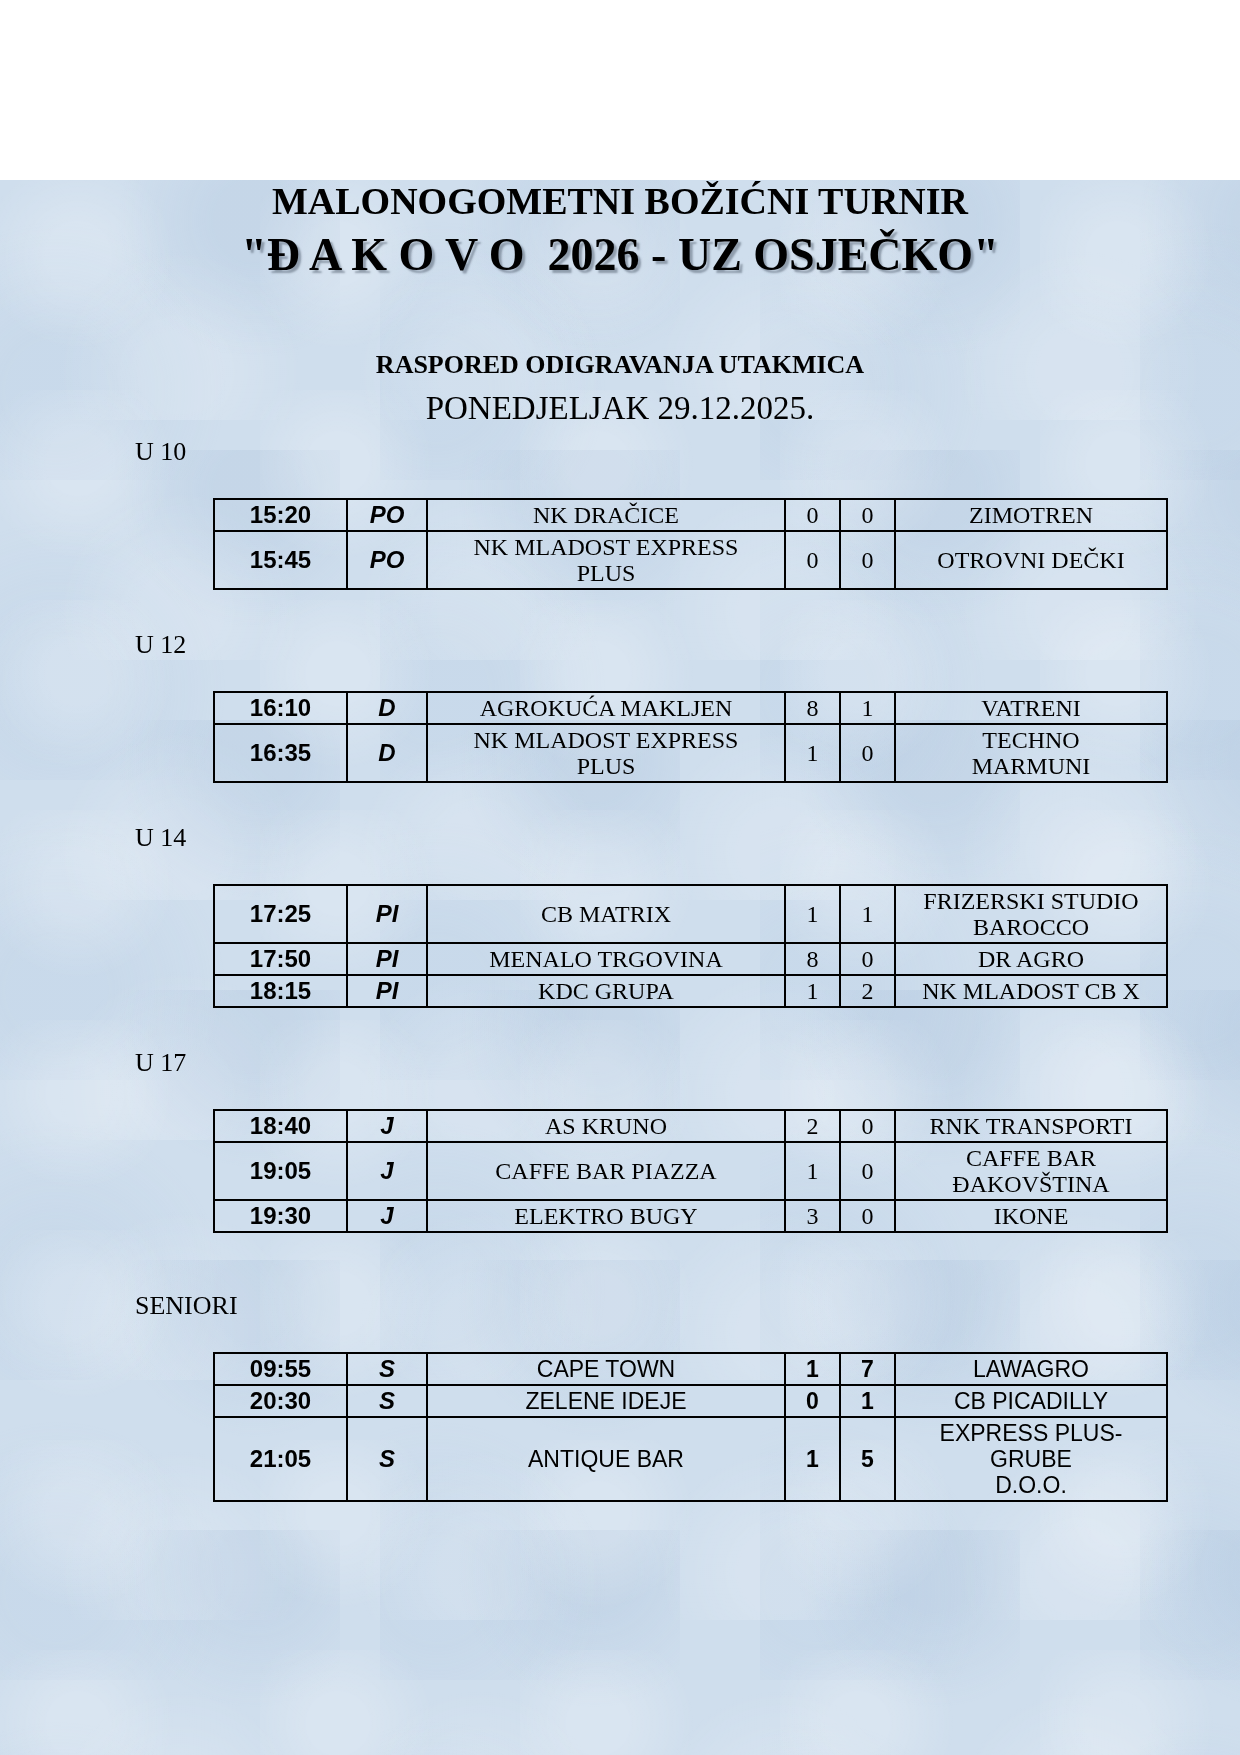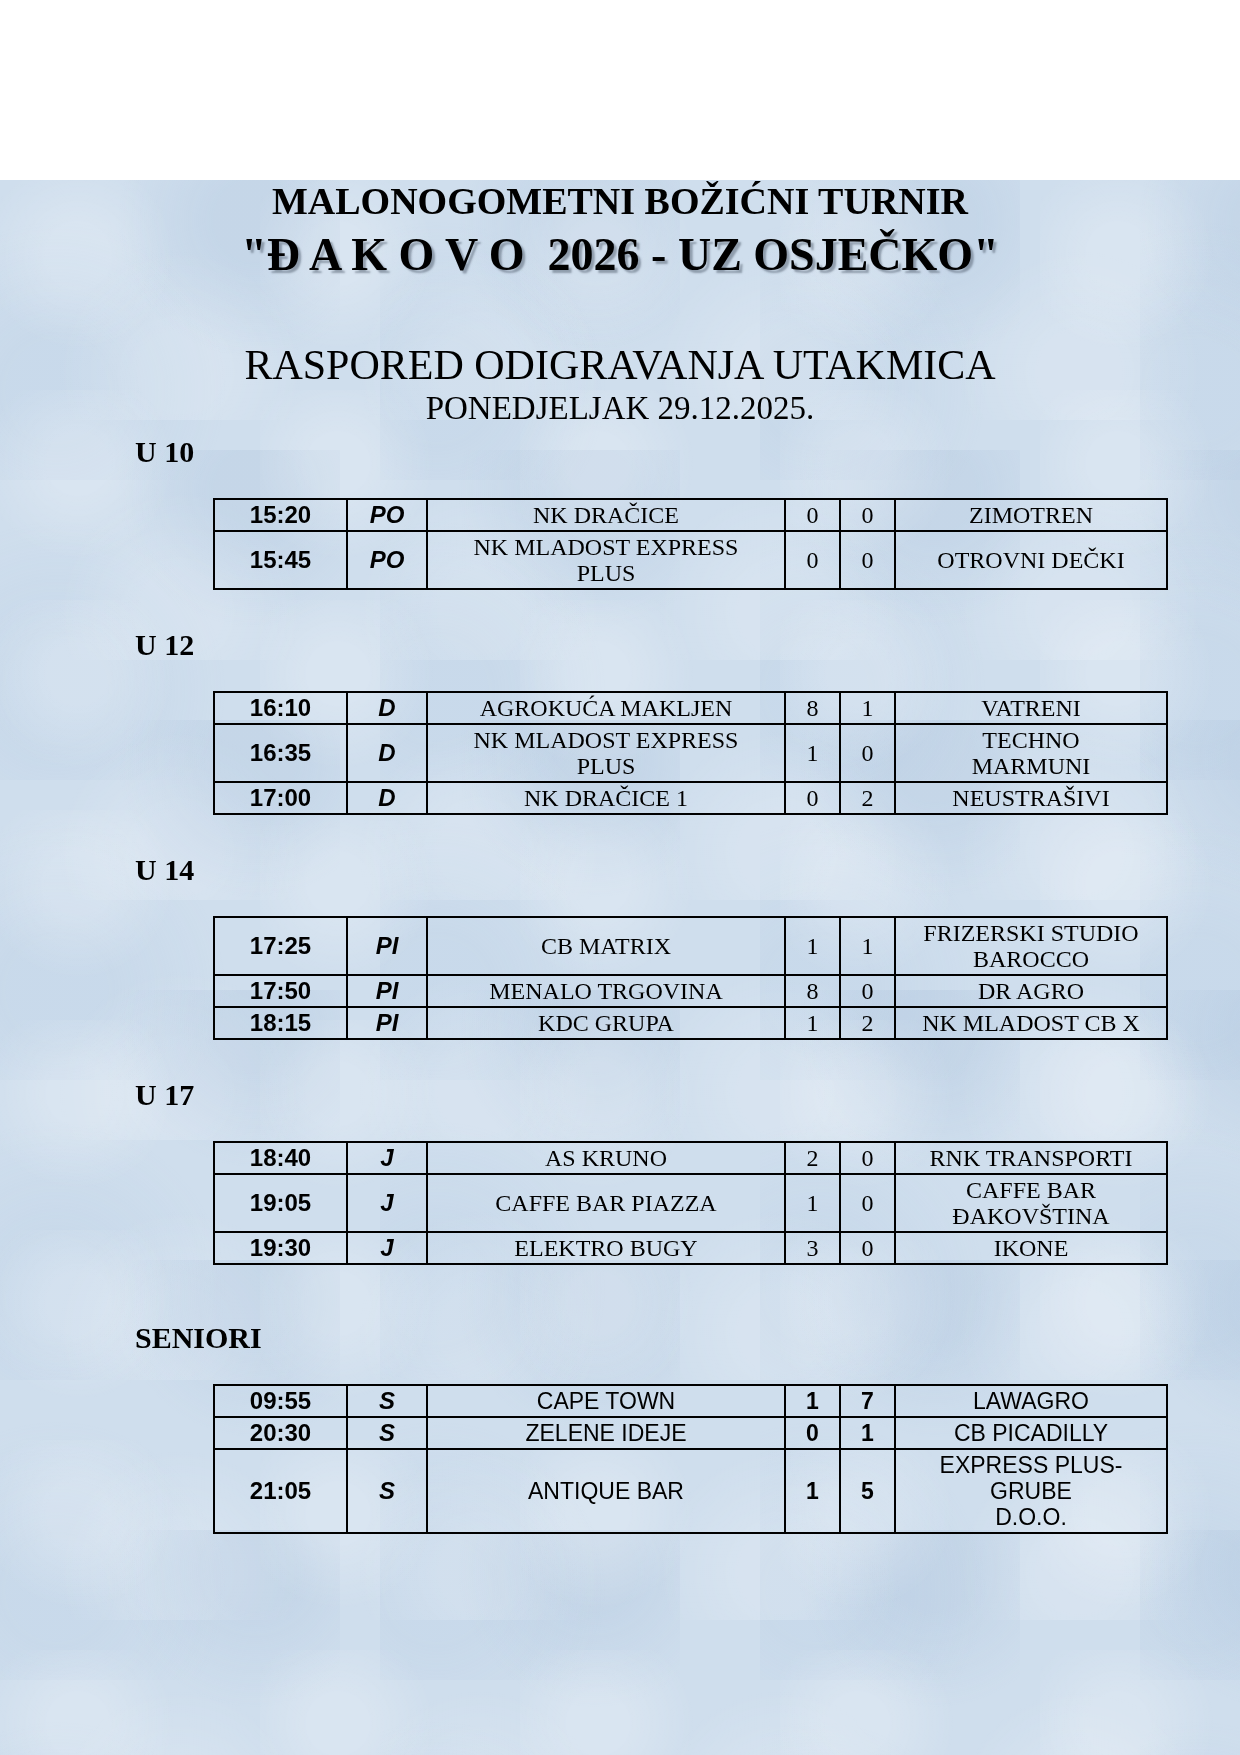--- a/index.html
+++ b/index.html
@@ -25,26 +25,26 @@
     margin:180px 0 0 0;
     font-size:38px;line-height:42px;font-weight:bold;
     letter-spacing:0px;
   }
   .t2{
     margin:6px 0 0 0;
     font-size:46px;line-height:54px;font-weight:bold;
     white-space:pre;
     text-shadow:3px 3px 2px rgba(90,102,118,.55);
   }
-  .sub1{margin:64px 0 0 0;font-size:42px;line-height:38px;font-weight:normal;}
+  .sub1{margin:64px 0 0 0;font-size:26px;line-height:38px;font-weight:bold;}
   .sub2{margin:5px 0 0 0;font-size:33px;line-height:38px;font-weight:normal;}
 
   .section-label{
     margin:40px 0 0 135px;
-    font-size:30px;line-height:30px;font-weight:bold;
+    font-size:26px;line-height:30px;font-weight:normal;
   }
   .section:first-of-type .section-label{margin-top:10px;}
   .section:last-of-type .section-label{margin-top:58px;}
 
   table.schedule{
     margin:31px 0 0 213px;
     border-collapse:collapse;
     table-layout:fixed;
     width:845px;
     background:transparent;
@@ -126,28 +126,20 @@
     <td class="c-time">16:35</td>
     <td class="c-code">D</td>
     <td class="c-home">NK MLADOST EXPRESS
 PLUS</td>
     <td class="c-s1">1</td>
     <td class="c-s2">0</td>
     <td class="c-away">TECHNO
 MARMUNI</td>
   </tr>
 
-  <tr>
-    <td class="c-time">17:00</td>
-    <td class="c-code">D</td>
-    <td class="c-home">NK DRAČICE 1</td>
-    <td class="c-s1">0</td>
-    <td class="c-s2">2</td>
-    <td class="c-away">NEUSTRAŠIVI</td>
-  </tr>
 </tbody>
     </table>
   </div>
 
   <div class="section">
     <div class="section-label">U 14</div>
     <table class="schedule">
       <tbody>
   <tr>
     <td class="c-time">17:25</td>

